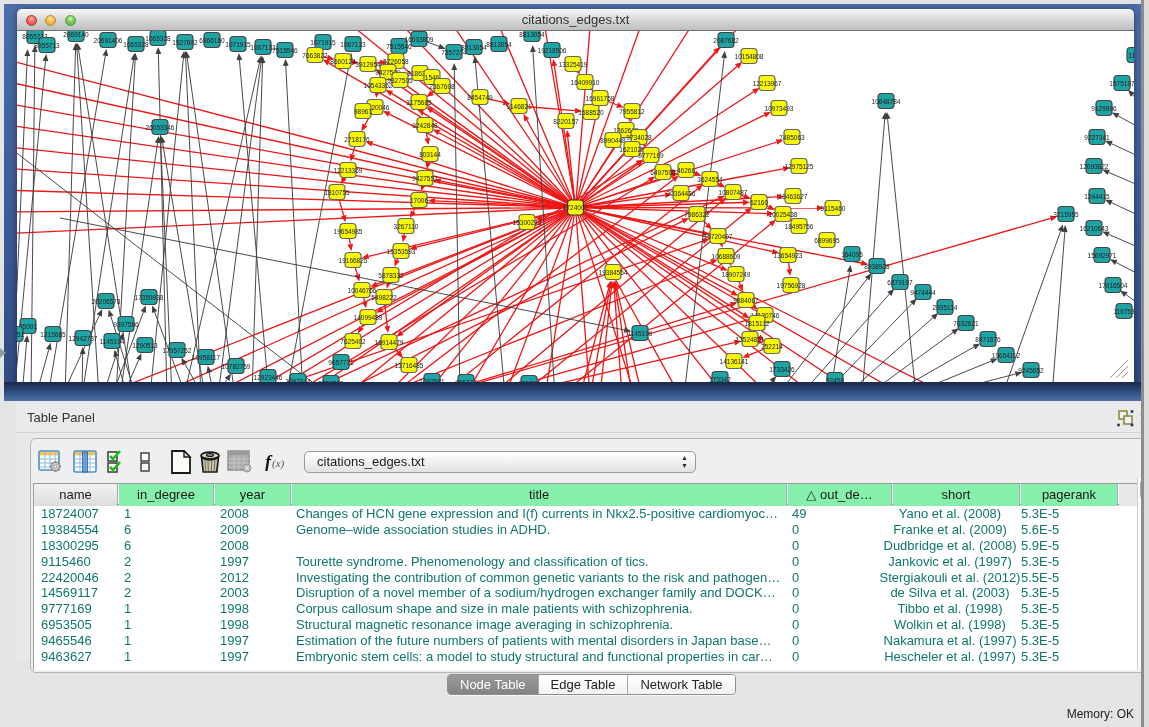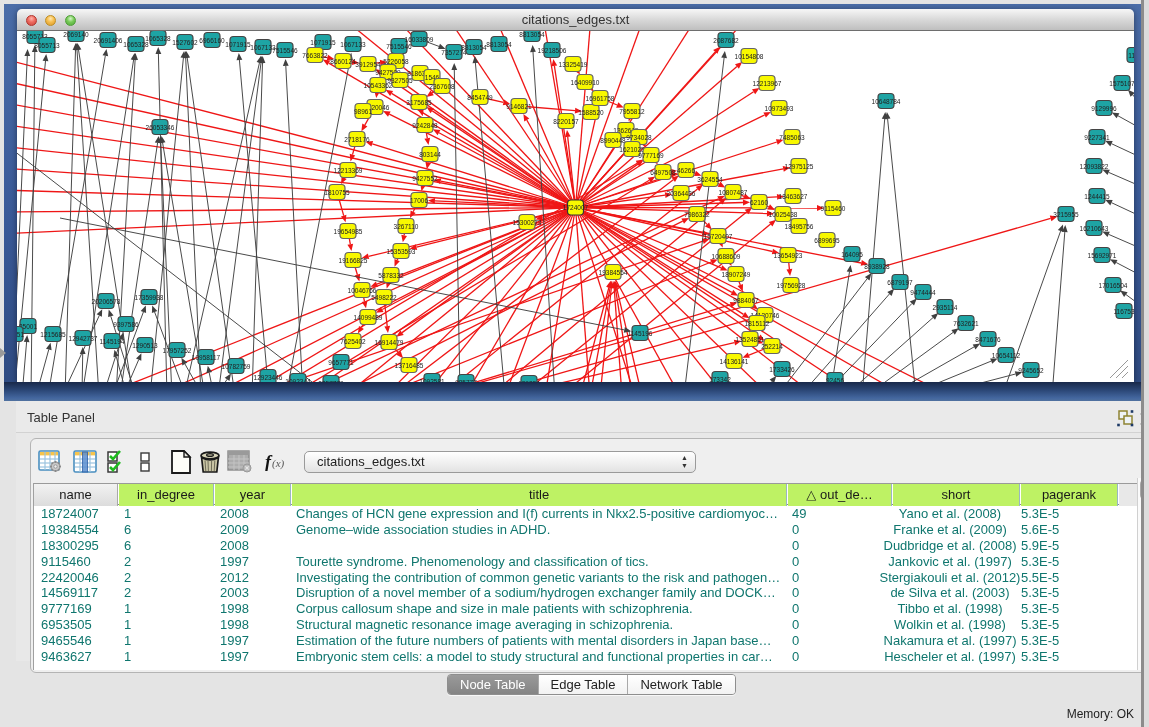--- a/index.html
+++ b/index.html
@@ -40,21 +40,21 @@
 #toolbar { position:absolute; left:0; top:0; width:100%; height:43px; }
 .tbi { position:absolute; top:11px; }
 #dropdown { position:absolute; left:273px; top:12px; width:392px; height:22px;
   background:linear-gradient(#ffffff,#eeeeee 60%,#e2e2e2); border:1px solid #9a9a9a;
   border-radius:5px; font-size:13px; color:#222; line-height:20px; padding-left:12px; }
 #dropdown .arrows { position:absolute; right:7px; top:2px; font-size:7px; color:#333;
   line-height:8px; text-align:center; }
 #tbl { position:absolute; left:2px; top:44px; width:1104px; height:187px; background:#fff; border-left:1px solid #a0a0a0; }
 #thead { position:absolute; left:0; top:0; width:100%; height:22px;
   border-top:1px solid #9a9a9a; border-bottom:1px solid #8a8a8a; }
-.th { position:absolute; top:0; height:22px; background:#bef264;
+.th { position:absolute; top:0; height:22px; background:#86efac;
   border-right:1px solid #9ab6c2; font-size:13px; color:#1a1a1a; text-align:center;
   line-height:21px; overflow:hidden; }
 .th.gray { background:linear-gradient(#f2f2f2,#dcdcdc); border-right:1px solid #a8a8a8; }
 #tbody { position:absolute; left:0; top:23px; width:100%; }
 .tr { position:relative; height:15.9px; font-size:13px; color:#0f766e; white-space:nowrap; }
 .c { position:absolute; top:0; height:16px; overflow:hidden; }
 .c0 { left:7px;    width:75px; }
 .c1 { left:90px;   width:80px; }
 .c2 { left:186px;  width:70px; }
 .c3 { left:262px;  width:492px; }

